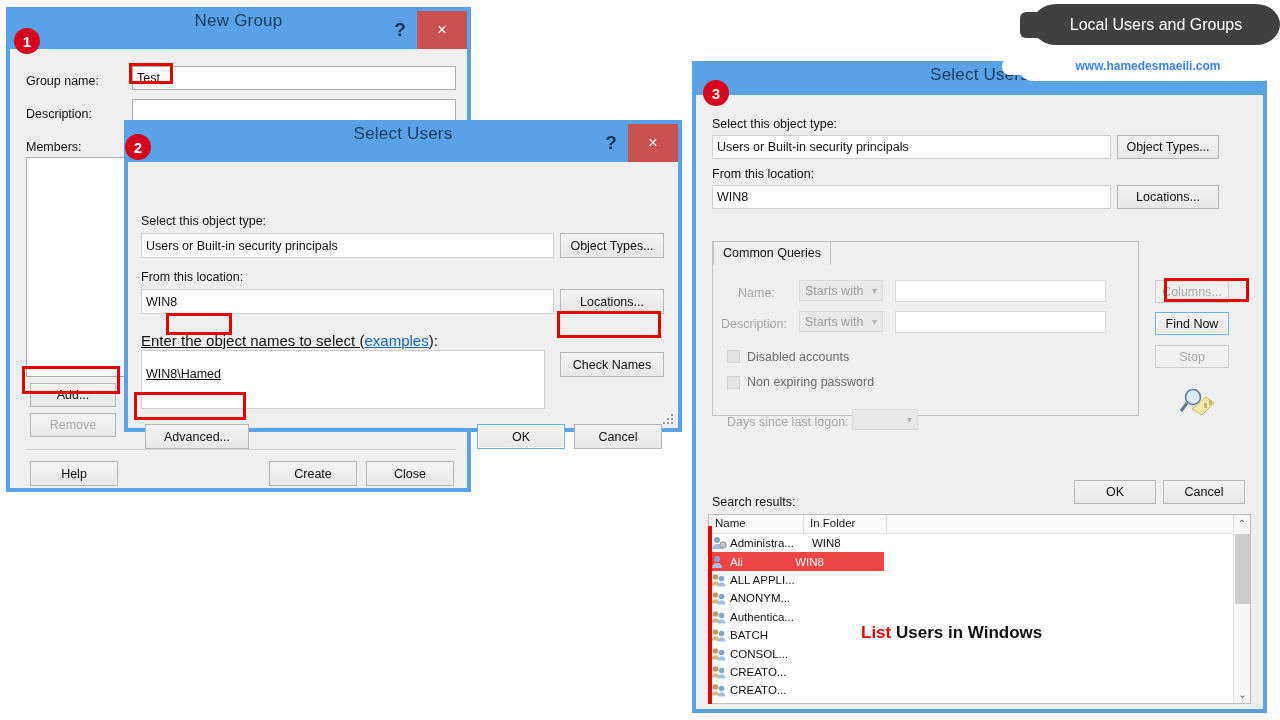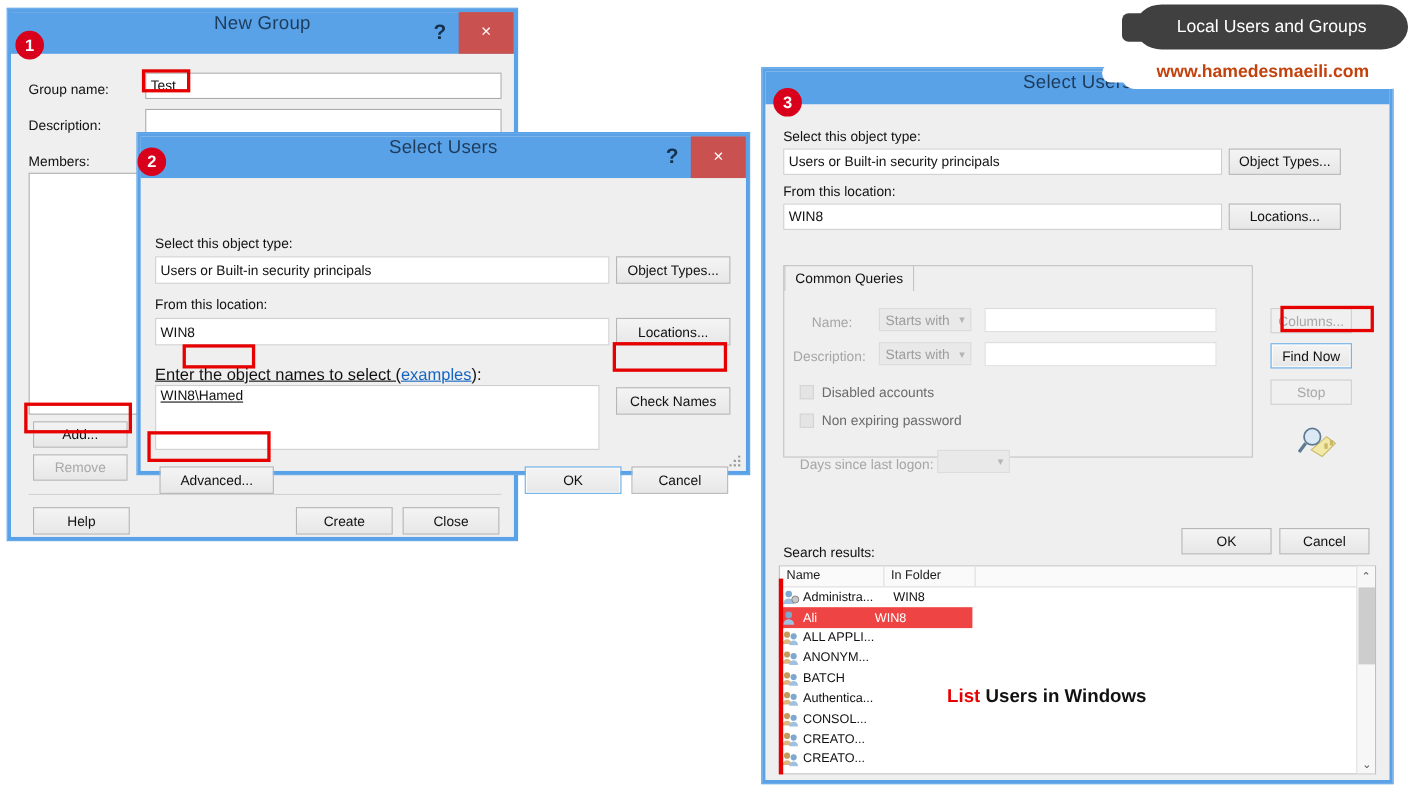--- a/index.html
+++ b/index.html
@@ -120,21 +120,21 @@
     background: #404040;
     border-radius: 26px/22px;
     display: flex; align-items: center; justify-content: center;
   }
   .brush-black .t { color: #fff; font-size: 16px; }
   .brush-white {
     position: absolute; background: #fff;
     border-radius: 14px/10px;
     display: flex; align-items: center; justify-content: center;
   }
-  .brush-white .t { color: #c2410c; font-size: 16px; font-weight: bold; }
+  .brush-white .t { color: #3b82f6; font-size: 12px; font-weight: bold; }
   .callout { position: absolute; font-size: 17px; font-weight: bold; color: #111; white-space: nowrap; }
   .callout .hi { color: #e60000; }
 </style>
 </head>
 <body>
 
 <div class="stage">
 
   <div class="brush-black" style="left:1032px; top:4px; width:248px; height:41px;">
     <span class="t">Local Users and Groups</span>
@@ -193,21 +193,21 @@
       <div class="tbox flat" style="position:absolute; left:13px; top:71px; width:413px; height:25px;">Users or Built-in security principals</div>
       <div class="btn" style="position:absolute; left:432px; top:71px; width:104px; height:25px;">Object Types...</div>
 
       <div class="lbl" style="position:absolute; left:13px; top:108px;">From this location:</div>
       <div class="tbox flat" style="position:absolute; left:13px; top:127px; width:413px; height:25px;">WIN8</div>
       <div class="btn" style="position:absolute; left:432px; top:127px; width:104px; height:25px;">Locations...</div>
 
       <div style="position:absolute; left:13px; top:170px; font-size:15px; color:#111;">
         <span style="text-decoration:underline;">Enter the object names to select (</span><span style="color:#1565c0; text-decoration:underline;">examples</span><span>):</span>
       </div>
-      <div class="tbox flat" style="position:absolute; left:13px; top:188px; width:404px; height:59px; align-items:flex-start; padding-top:2px;">
+      <div class="tbox flat" style="position:absolute; left:13px; top:188px; width:404px; height:59px; align-items:flex-start; padding-top:16px;">
         <span style="text-decoration:underline;">WIN8\Hamed</span>
       </div>
       <div class="btn" style="position:absolute; left:432px; top:190px; width:104px; height:25px;">Check Names</div>
 
       <div class="btn" style="position:absolute; left:17px; top:262px; width:104px; height:25px;">Advanced...</div>
       <div class="btn def" style="position:absolute; left:349px; top:262px; width:88px; height:25px;">OK</div>
       <div class="btn" style="position:absolute; left:446px; top:262px; width:88px; height:25px;">Cancel</div>
 
       <svg style="position:absolute; right:3px; bottom:2px;" width="12" height="12">
         <g fill="#9a9a9a">
@@ -338,31 +338,31 @@
               <span style="width: 76px; overflow: hidden; white-space: nowrap;">ANONYM...</span>
               <span style="width: 120px; padding-left: 6px;"></span>
             </div>
             <div class="row">
               <span class="ico"><svg width="16" height="14">
                   <circle cx="4.5" cy="4" r="2.8" fill="#c49a5a"></circle>
                   <path d="M0.5 12.5c0-2.6 1.8-4.3 4-4.3s4 1.7 4 4.3z" fill="#d9b77f"></path>
                   <circle cx="10.5" cy="5.5" r="2.8" fill="#7fa8d0"></circle>
                   <path d="M6.5 13.5c0-2.6 1.8-4.3 4-4.3s4 1.7 4 4.3z" fill="#9fc0e0"></path>
                 </svg></span>
+              <span style="width: 76px; overflow: hidden; white-space: nowrap;">Authentica...</span>
+              <span style="width: 120px; padding-left: 6px;"></span>
+            </div>
+            <div class="row">
+              <span class="ico"><svg width="16" height="14">
+                  <circle cx="4.5" cy="4" r="2.8" fill="#c49a5a"></circle>
+                  <path d="M0.5 12.5c0-2.6 1.8-4.3 4-4.3s4 1.7 4 4.3z" fill="#d9b77f"></path>
+                  <circle cx="10.5" cy="5.5" r="2.8" fill="#7fa8d0"></circle>
+                  <path d="M6.5 13.5c0-2.6 1.8-4.3 4-4.3s4 1.7 4 4.3z" fill="#9fc0e0"></path>
+                </svg></span>
               <span style="width: 76px; overflow: hidden; white-space: nowrap;">BATCH</span>
-              <span style="width: 120px; padding-left: 6px;"></span>
-            </div>
-            <div class="row">
-              <span class="ico"><svg width="16" height="14">
-                  <circle cx="4.5" cy="4" r="2.8" fill="#c49a5a"></circle>
-                  <path d="M0.5 12.5c0-2.6 1.8-4.3 4-4.3s4 1.7 4 4.3z" fill="#d9b77f"></path>
-                  <circle cx="10.5" cy="5.5" r="2.8" fill="#7fa8d0"></circle>
-                  <path d="M6.5 13.5c0-2.6 1.8-4.3 4-4.3s4 1.7 4 4.3z" fill="#9fc0e0"></path>
-                </svg></span>
-              <span style="width: 76px; overflow: hidden; white-space: nowrap;">Authentica...</span>
               <span style="width: 120px; padding-left: 6px;"></span>
             </div>
             <div class="row">
               <span class="ico"><svg width="16" height="14">
                   <circle cx="4.5" cy="4" r="2.8" fill="#c49a5a"></circle>
                   <path d="M0.5 12.5c0-2.6 1.8-4.3 4-4.3s4 1.7 4 4.3z" fill="#d9b77f"></path>
                   <circle cx="10.5" cy="5.5" r="2.8" fill="#7fa8d0"></circle>
                   <path d="M6.5 13.5c0-2.6 1.8-4.3 4-4.3s4 1.7 4 4.3z" fill="#9fc0e0"></path>
                 </svg></span>
               <span style="width: 76px; overflow: hidden; white-space: nowrap;">CONSOL...</span>

